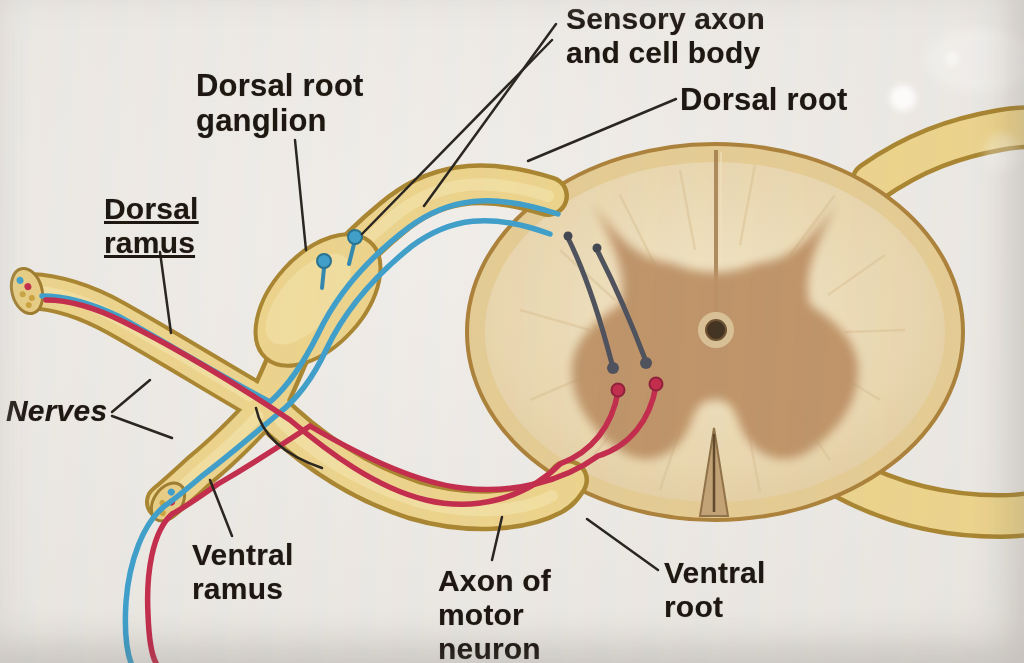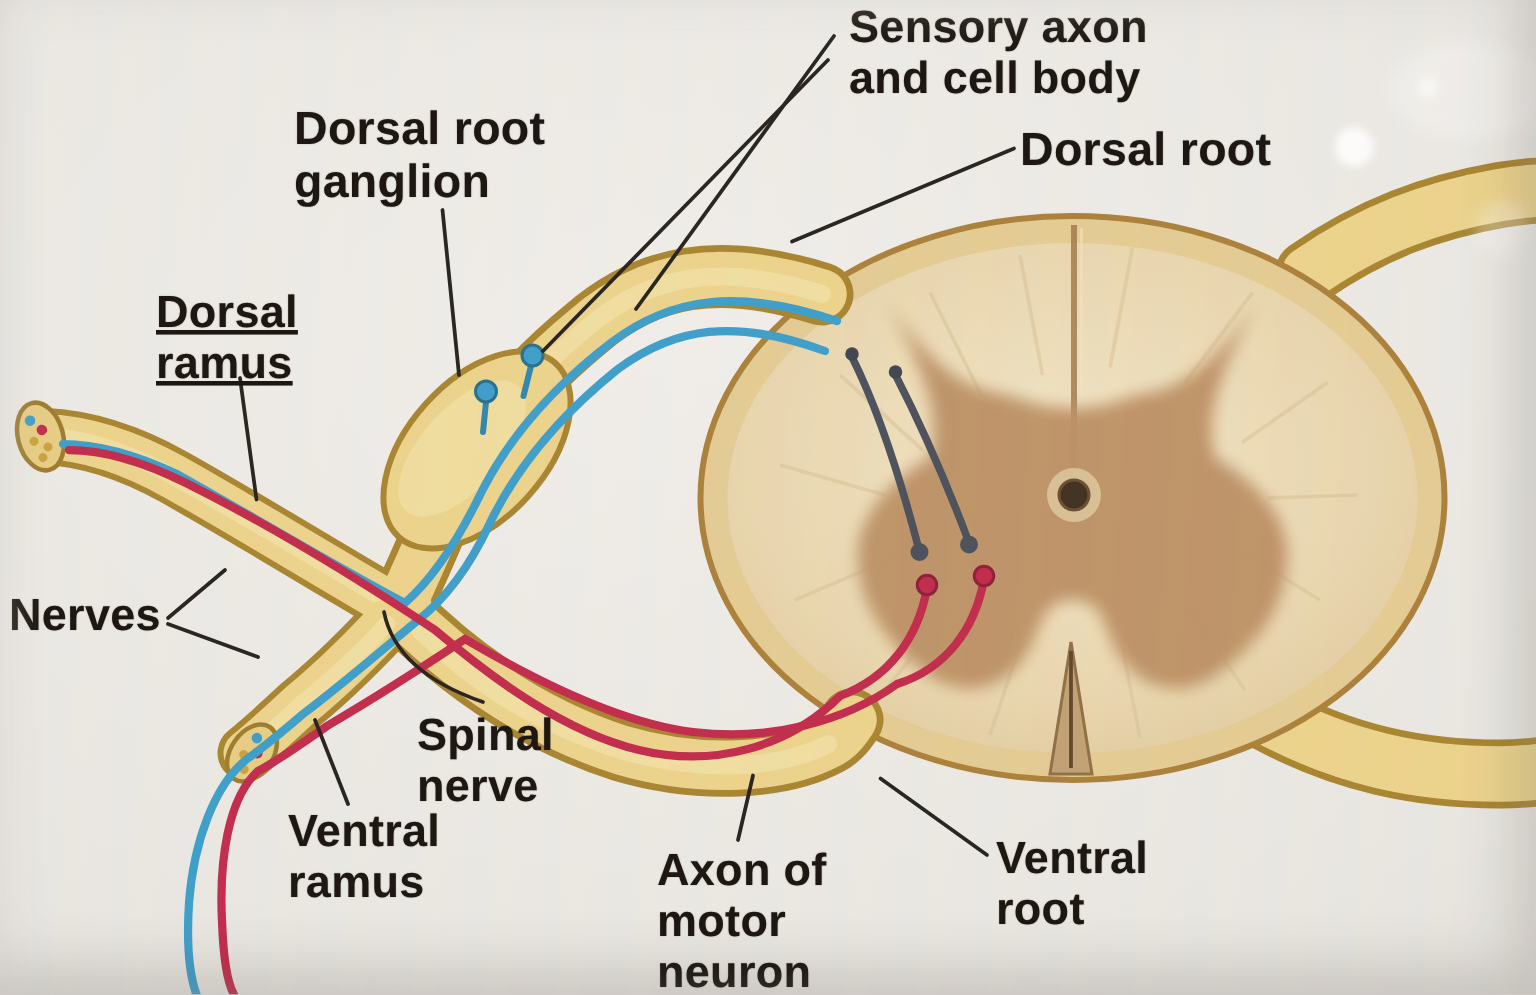--- a/index.html
+++ b/index.html
@@ -22,21 +22,21 @@
   svg.diagram{position:absolute;left:0;top:0;z-index:1;}
   .label{
     position:absolute;z-index:3;font-weight:700;font-size:30px;line-height:1.13;
     color:#18120c;white-space:pre-line;letter-spacing:.2px;
     text-shadow:0 0 1px rgba(30,20,10,.35);
   }
   #lab-sensory{left:566px;top:2px;}
   #lab-dorsal-root{left:680px;top:82px;font-size:31px;}
   #lab-ganglion{left:196px;top:68px;font-size:31px;}
   #lab-dorsal-ramus{left:104px;top:192px;text-decoration:underline;}
-  #lab-nerves{left:6px;top:394px;}
+  #lab-nerves{left:6px;top:394px;font-style:italic;}
   #lab-spinal-nerve{left:278px;top:474px;}
   #lab-ventral-ramus{left:192px;top:538px;}
   #lab-axon-motor{left:438px;top:564px;}
   #lab-ventral-root{left:664px;top:556px;}
 </style>
 </head>
 <body>
 
 <div id="stage">
 
@@ -195,22 +195,20 @@
   </svg>
 
   <div class="label" id="lab-sensory">Sensory axon
 and cell body</div>
   <div class="label" id="lab-dorsal-root">Dorsal root</div>
   <div class="label" id="lab-ganglion">Dorsal root
 ganglion</div>
   <div class="label" id="lab-dorsal-ramus">Dorsal
 ramus</div>
   <div class="label" id="lab-nerves">Nerves</div>
-  <div class="label" id="lab-spinal-nerve">Spinal
-nerve</div>
   <div class="label" id="lab-ventral-ramus">Ventral
 ramus</div>
   <div class="label" id="lab-axon-motor">Axon of
 motor
 neuron</div>
   <div class="label" id="lab-ventral-root">Ventral
 root</div>
 </div>
 
 </body></html>

